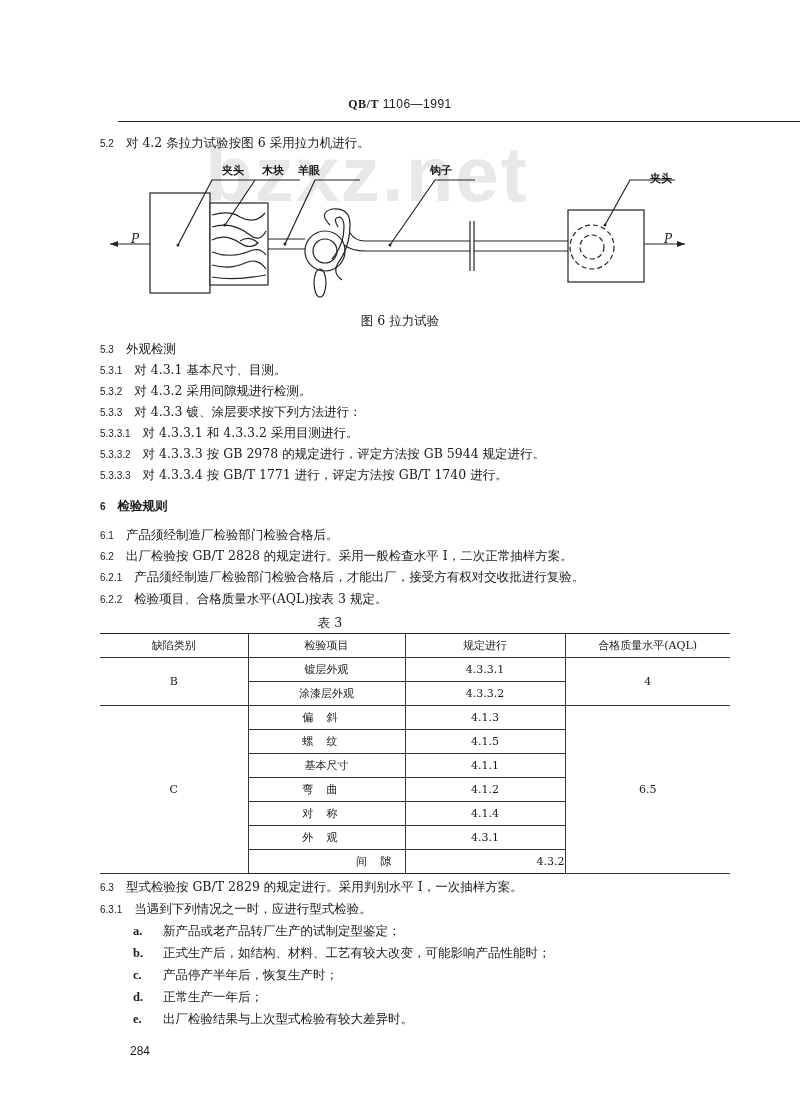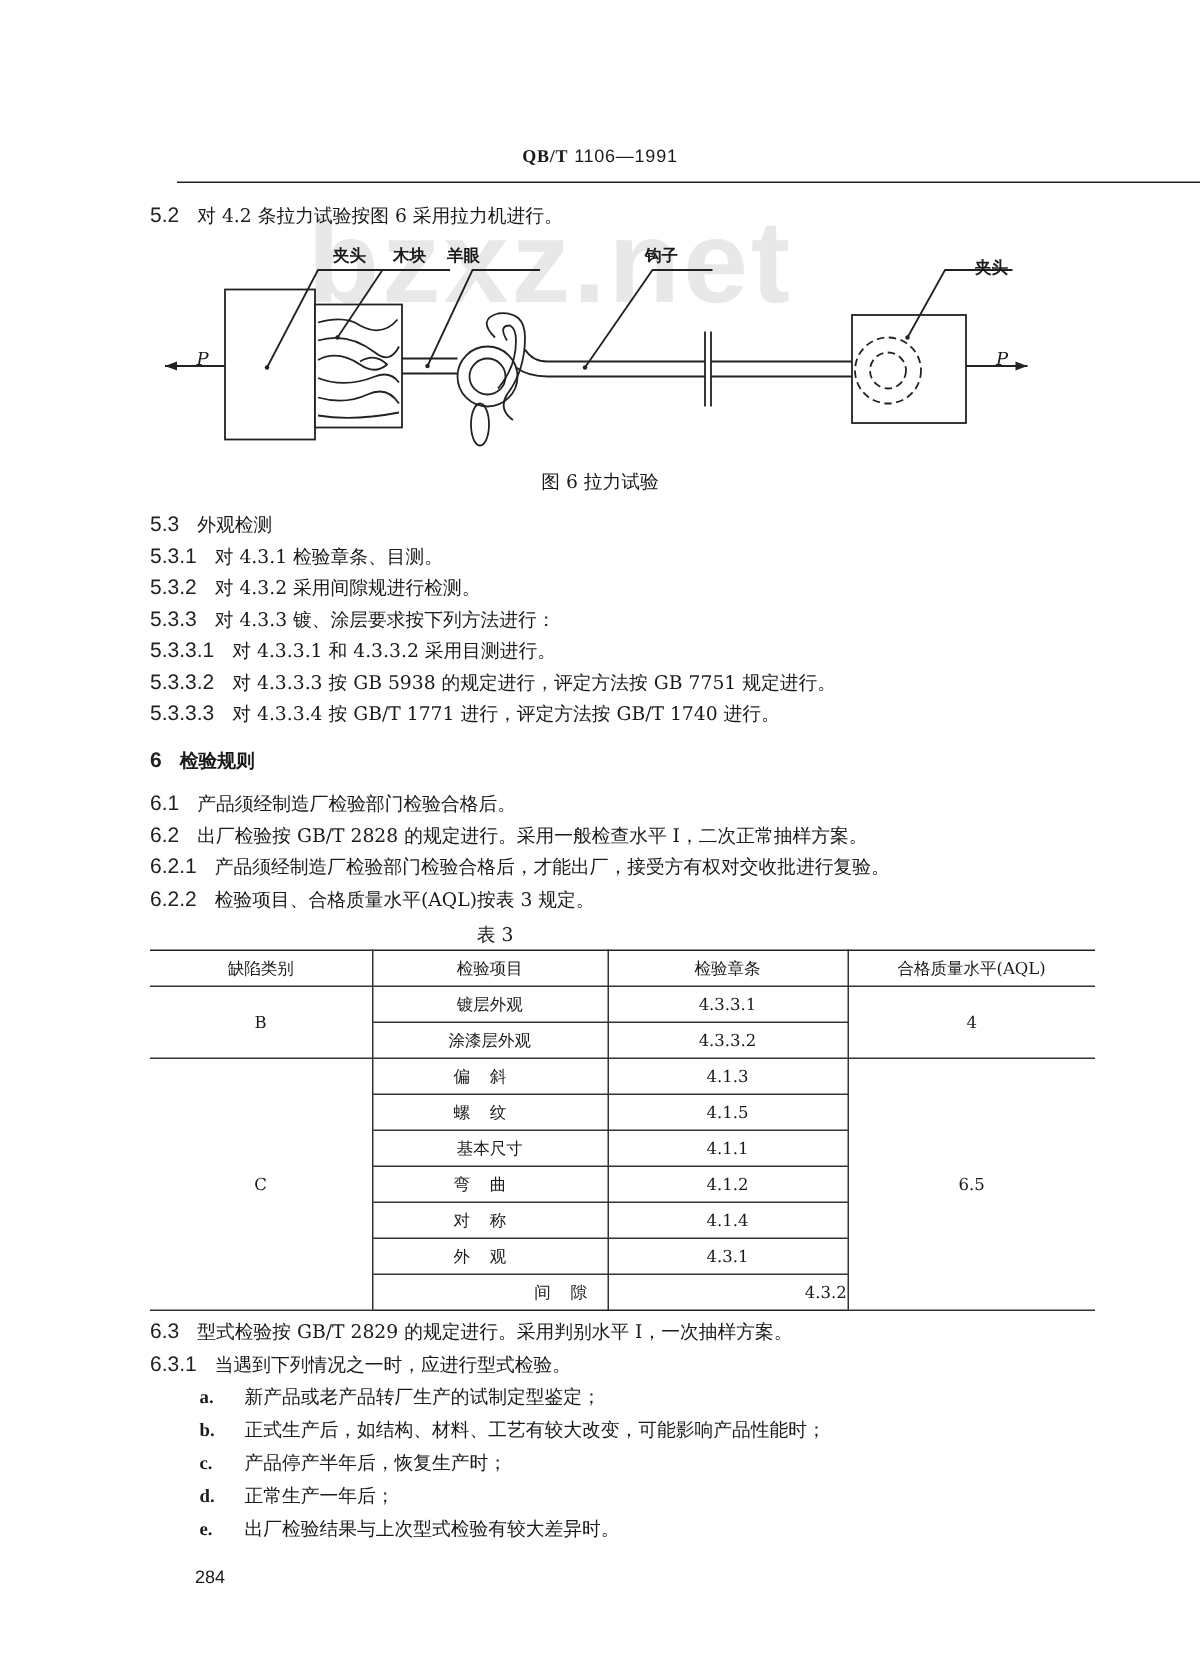--- a/index.html
+++ b/index.html
@@ -8,21 +8,21 @@
     font-family: "DejaVu Serif", "Liberation Serif", serif; color: #1a1a1a;
   }
   .abs { position: absolute; }
   .header-title {
     left: 0; width: 800px; top: 97px; text-align: center; font-size: 12px; letter-spacing: 0.5px;
     font-family: "Liberation Sans", "DejaVu Sans", sans-serif;
   }
   .header-title b { font-family: "Liberation Serif", serif; font-weight: bold; }
   .header-rule { left: 118px; width: 682px; top: 121px; height: 0; border-top: 1.5px solid #222; }
   .line { left: 100px; font-size: 12.5px; white-space: nowrap; line-height: 16px; }
-  .num { font-family: "Liberation Sans", "DejaVu Sans", sans-serif; font-size: 14px; margin-right: 12px; color: #222; text-align: right; }
+  .num { font-family: "Liberation Sans", "DejaVu Sans", sans-serif; font-size: 10px; margin-right: 12px; color: #222; text-align: right; }
   .bold { font-weight: bold; }
   .watermark {
     left: 205px; top: 135px; font-family: "Liberation Sans", "DejaVu Sans", sans-serif;
     font-weight: bold; font-size: 78px; color: #e8e8e8; letter-spacing: 2px; line-height: 78px;
   }
   .fig-caption { left: 0; width: 800px; top: 313px; text-align: center; font-size: 12.5px; }
   .diagram { left: 100px; top: 155px; width: 640px; height: 160px; }
   .diag-label { font-size: 11px; font-weight: bold; }
   .table-caption { left: 0; width: 660px; top: 615px; text-align: center; font-size: 12.5px; }
   table.t3 {
@@ -108,25 +108,25 @@
 <div class="abs diag-label" style="left:298px;top:163px;">羊眼</div>
 <div class="abs diag-label" style="left:430px;top:163px;">钩子</div>
 <div class="abs diag-label" style="left:650px;top:171px;">夹头</div>
 <div class="abs" style="left:131px;top:232px;font-style:italic;font-size:12px;">P</div>
 <div class="abs" style="left:664px;top:232px;font-style:italic;font-size:12px;">P</div>
 <div class="abs fig-caption">图 6   拉力试验</div>
 
 <div class="abs line" style="top:341px;">
   <span class="num">5.3</span><span>外观检测</span>
 </div>
-<div class="abs line" style="top:362px;"><span class="num">5.3.1</span><span>对 4.3.1 检验章条、目测。</span></div>
+<div class="abs line" style="top:362px;"><span class="num">5.3.1</span><span>对 4.3.1 基本尺寸、目测。</span></div>
 <div class="abs line" style="top:383px;"><span class="num">5.3.2</span><span>对 4.3.2 采用间隙规进行检测。</span></div>
 <div class="abs line" style="top:404px;"><span class="num">5.3.3</span><span>对 4.3.3 镀、涂层要求按下列方法进行：</span></div>
 <div class="abs line" style="top:425px;"><span class="num">5.3.3.1</span><span>对 4.3.3.1 和 4.3.3.2 采用目测进行。</span></div>
-<div class="abs line" style="top:446px;"><span class="num">5.3.3.2</span><span>对 4.3.3.3 按 GB 5938 的规定进行，评定方法按 GB 7751 规定进行。</span></div>
+<div class="abs line" style="top:446px;"><span class="num">5.3.3.2</span><span>对 4.3.3.3 按 GB 2978 的规定进行，评定方法按 GB 5944 规定进行。</span></div>
 <div class="abs line" style="top:467px;"><span class="num">5.3.3.3</span><span>对 4.3.3.4 按 GB/T 1771 进行，评定方法按 GB/T 1740 进行。</span></div>
 
 <div class="abs line bold" style="top:498px;">
   <span class="num">6</span><span>检验规则</span>
 </div>
 <div class="abs line" style="top:527px;"><span class="num">6.1</span><span>产品须经制造厂检验部门检验合格后。</span></div>
 <div class="abs line" style="top:548px;"><span class="num">6.2</span><span>出厂检验按 GB/T 2828 的规定进行。采用一般检查水平 Ⅰ，二次正常抽样方案。</span></div>
 <div class="abs line" style="top:569px;"><span class="num">6.2.1</span><span>产品须经制造厂检验部门检验合格后，才能出厂，接受方有权对交收批进行复验。</span></div>
 <div class="abs line" style="top:591px;"><span class="num">6.2.2</span><span>检验项目、合格质量水平(AQL)按表 3 规定。</span></div>
 
@@ -135,21 +135,21 @@
   <colgroup>
       <col style="width:148px">
       <col style="width:157px">
       <col style="width:160px">
       <col style="width:165px">
     </colgroup>
   <tbody>
       <tr>
     <th>缺陷类别</th>
     <th>检验项目</th>
-    <th>检验章条</th>
+    <th>规定进行</th>
     <th>合格质量水平(AQL)</th>
   </tr>
   <tr>
     <td rowspan="2">B</td>
     <td>镀层外观</td>
     <td>4.3.3.1</td>
     <td rowspan="2">4</td>
   </tr>
   <tr>
     <td>涂漆层外观</td>

